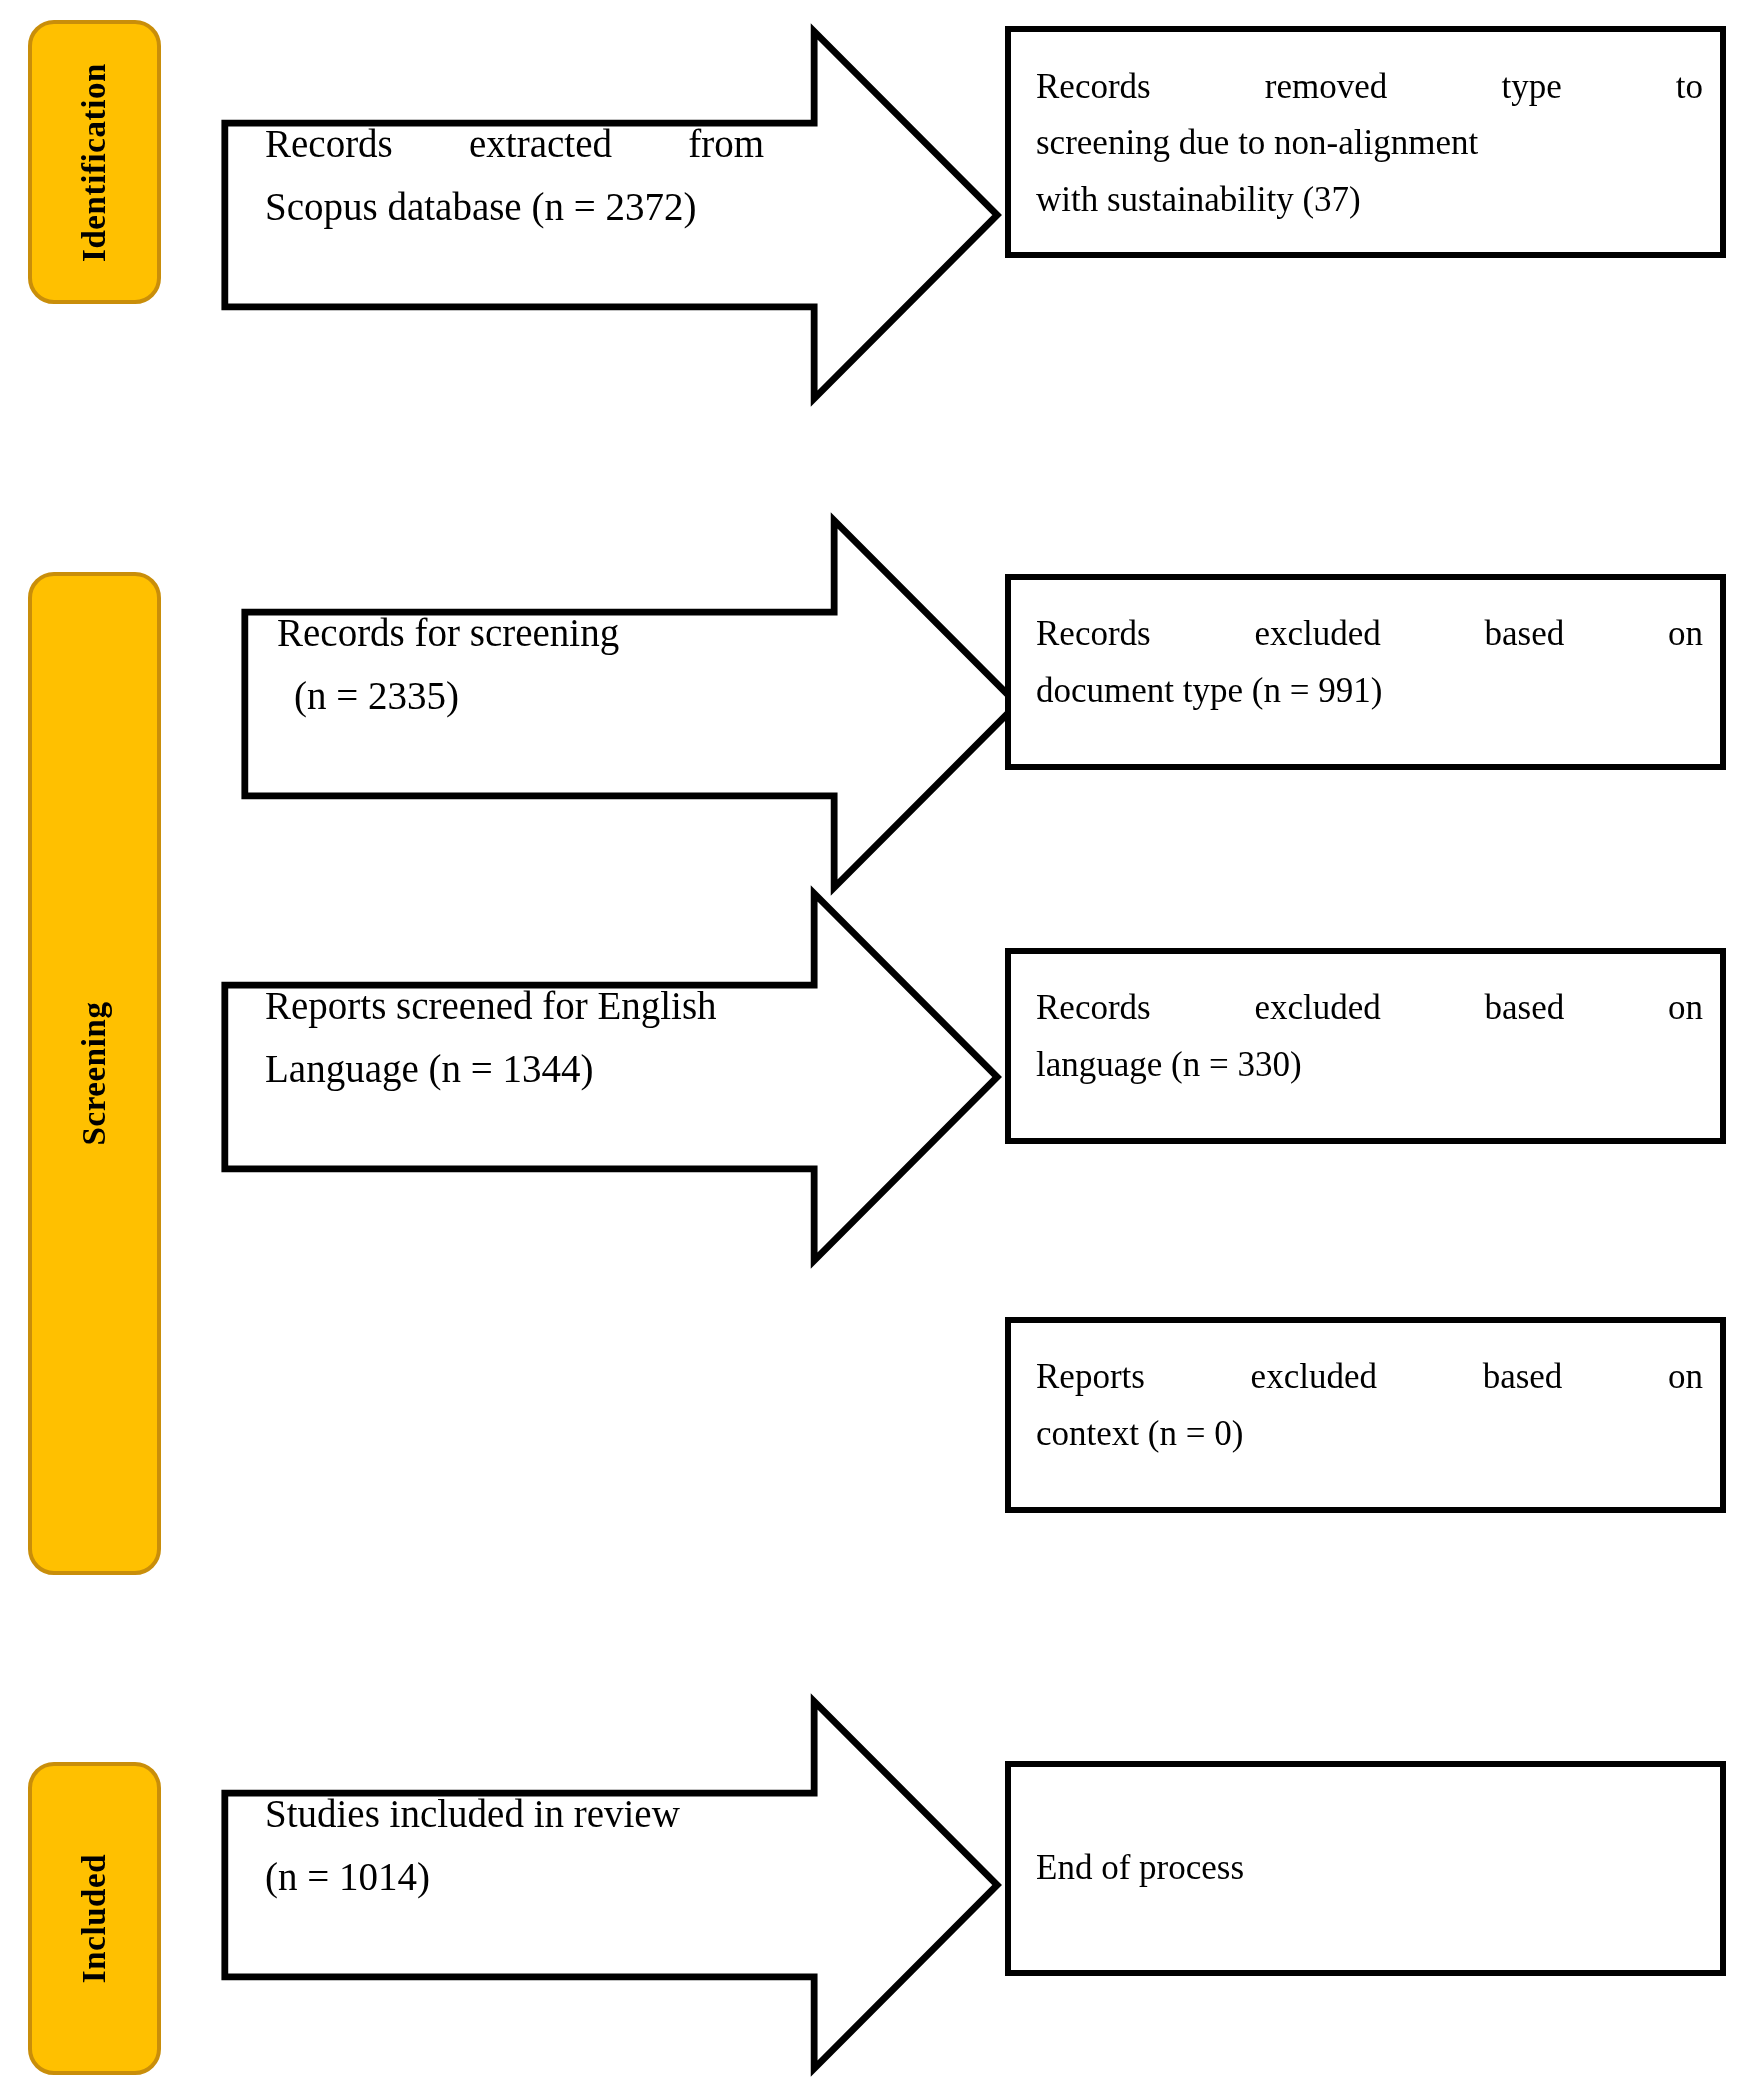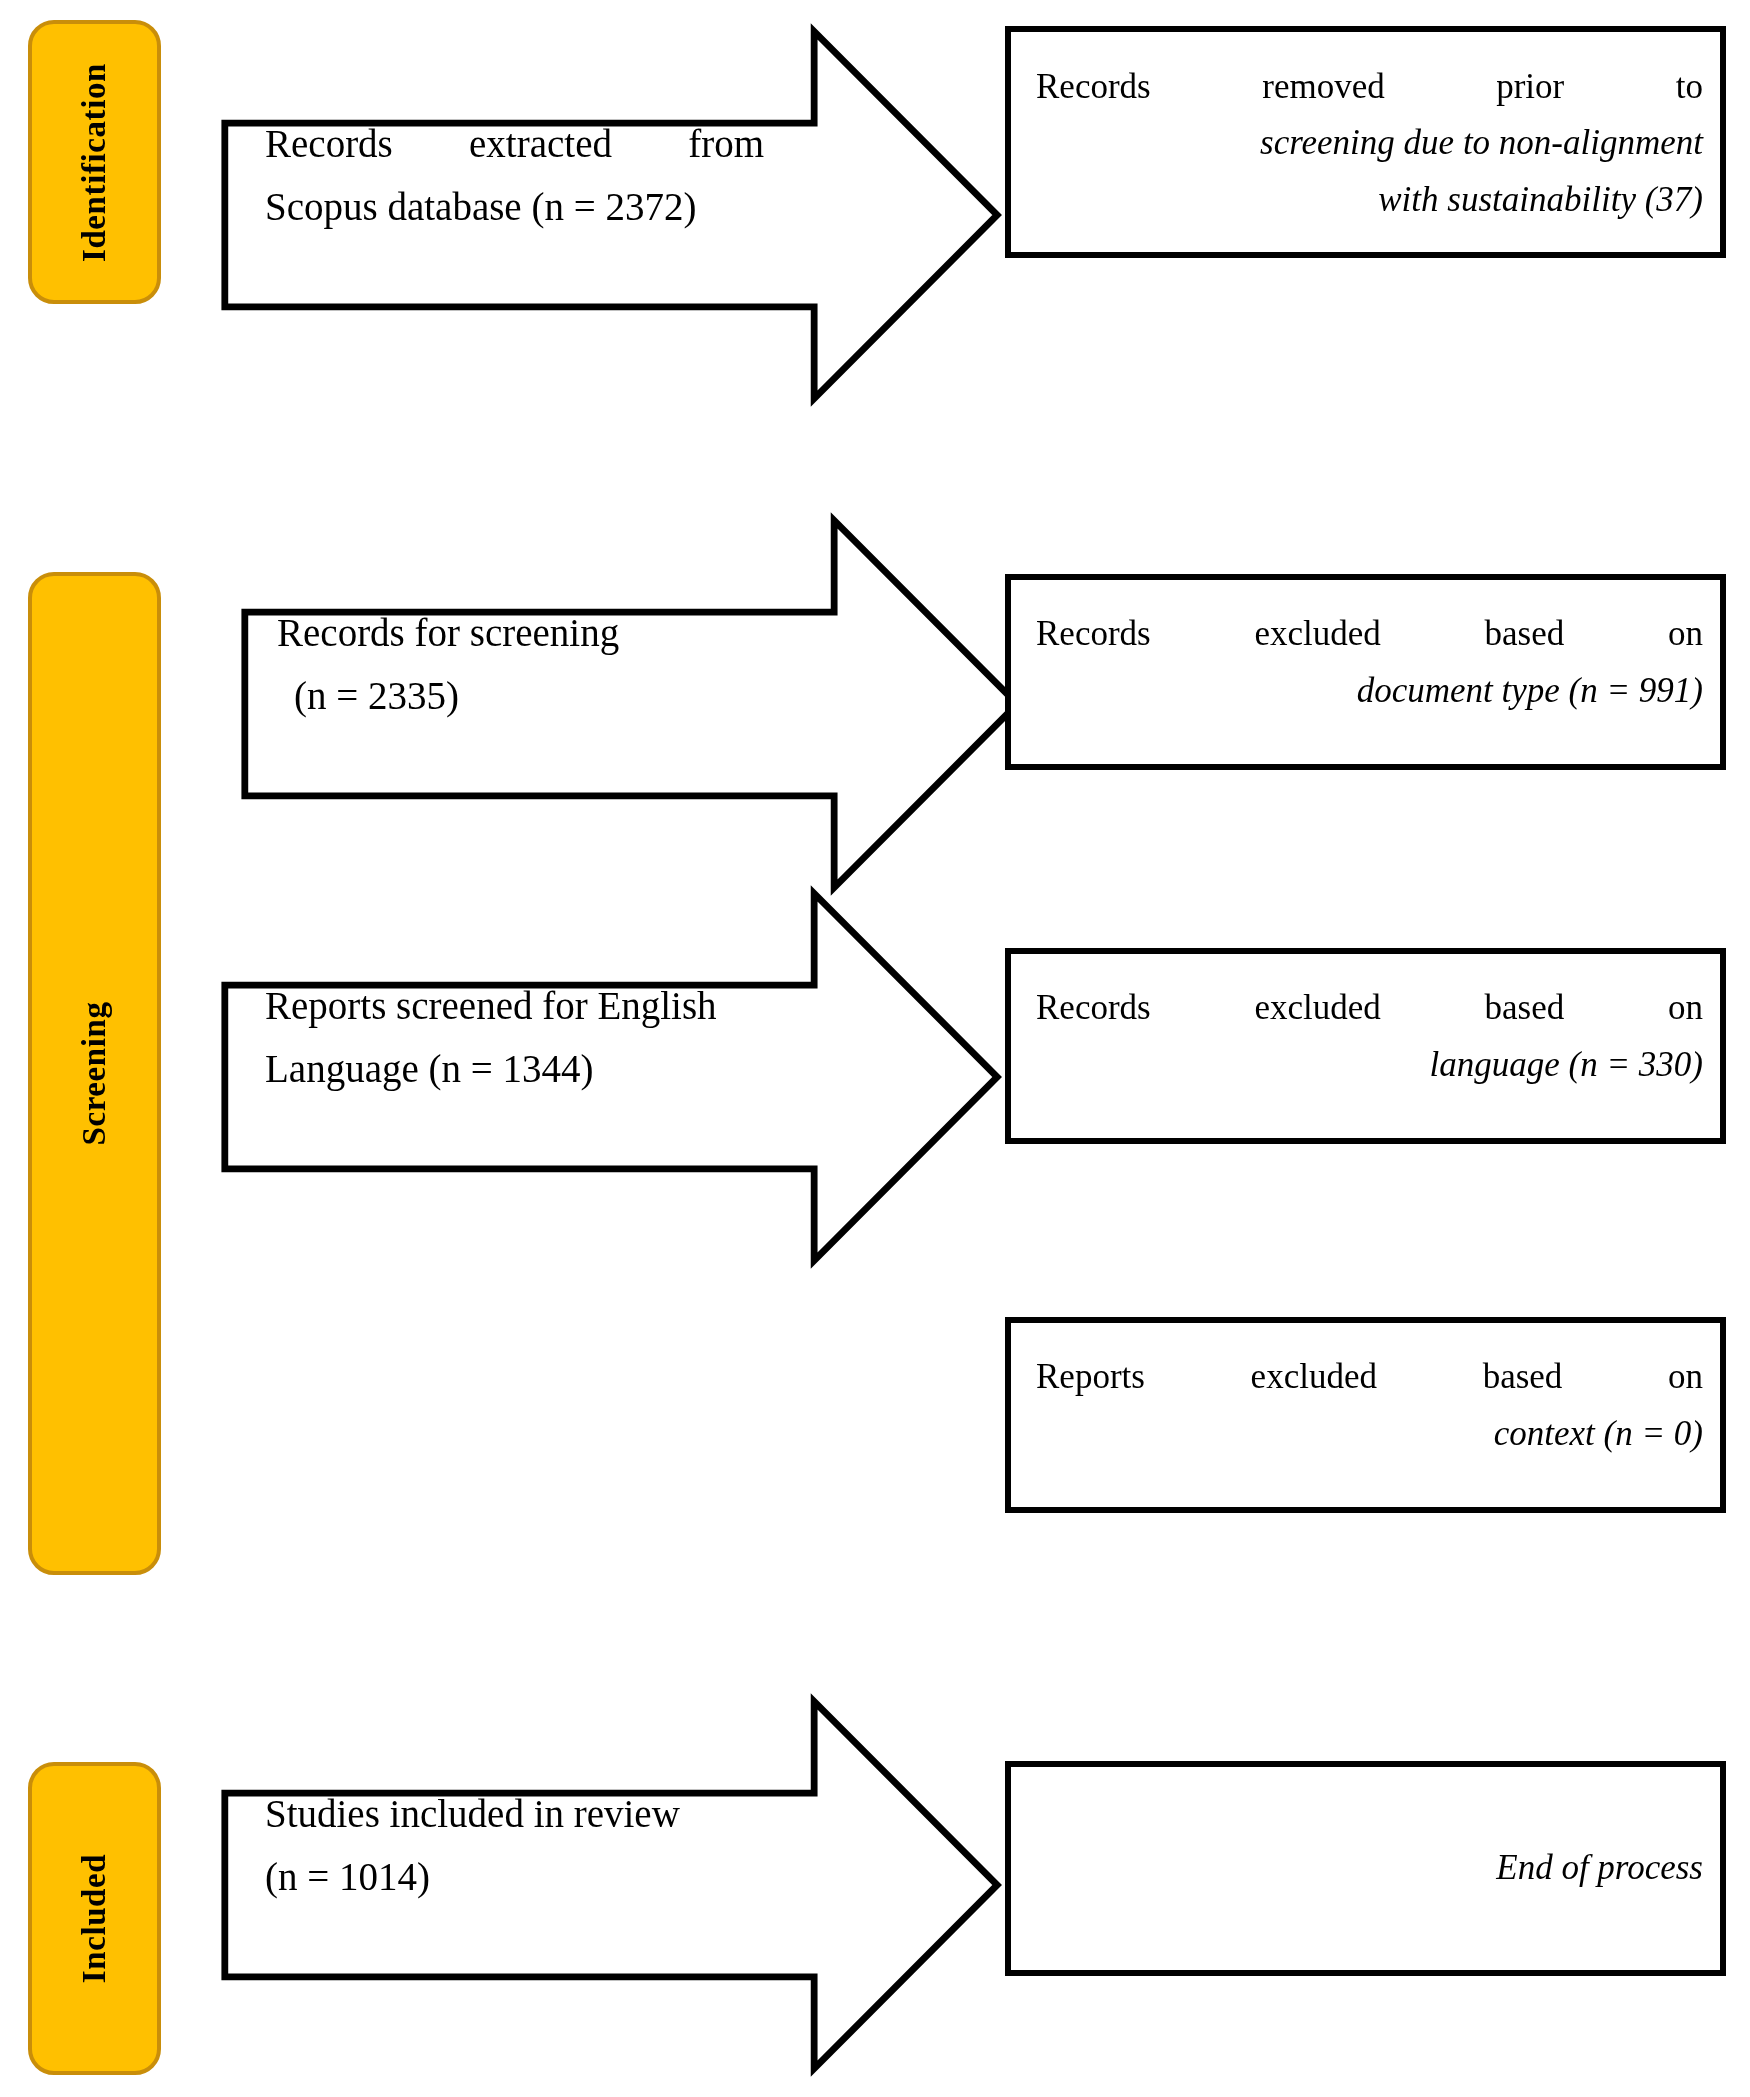--- a/index.html
+++ b/index.html
@@ -64,21 +64,21 @@
     font-family:"Liberation Serif",serif;
     font-size:35px;
     line-height:1.62;
     color:#000000;
   }
   .outbox .just{
     display:block;
     text-align:justify;
     text-align-last:justify;
   }
-  .outbox .ln{display:block;text-align:right;font-style:italic;}
+  .outbox .ln{display:block;text-align:left;}
 </style>
 </head>
 <body>
 
 <div class="stage">
 
   <div class="stage-bar" id="bar-identification">
     <span class="lbl">Identification</span>
   </div>
 
@@ -91,21 +91,21 @@
         <span>extracted</span>
         <span>from</span></span>
       <span class="ln">Scopus database (n = 2372)</span>
     </div>
   </div>
 
   <div class="outbox" style="left:1005px;top:25.5px;width:721px;height:232px;">
     <div class="txt" style="top:27px;">
       <span class="just"><span>Records</span>
         <span>removed</span>
-        <span>prior</span>
+        <span>type</span>
         <span>to</span></span>
       <span class="ln">screening due to non-alignment</span>
       <span class="ln">with sustainability (37)</span>
     </div>
   </div>
 
   <div class="stage-bar" id="bar-screening">
     <span class="lbl">Screening</span>
   </div>
 

